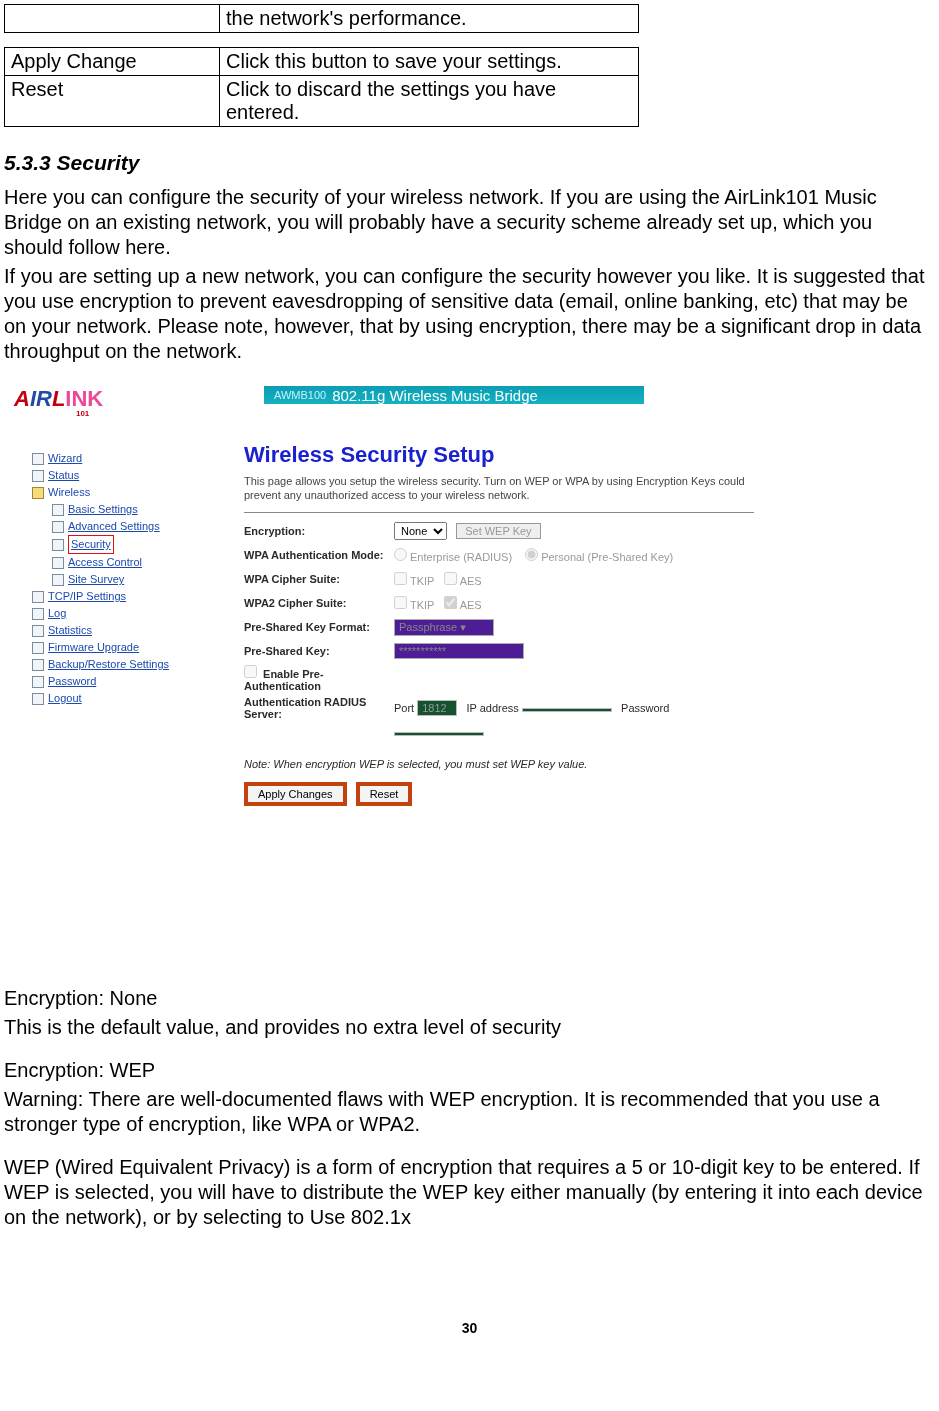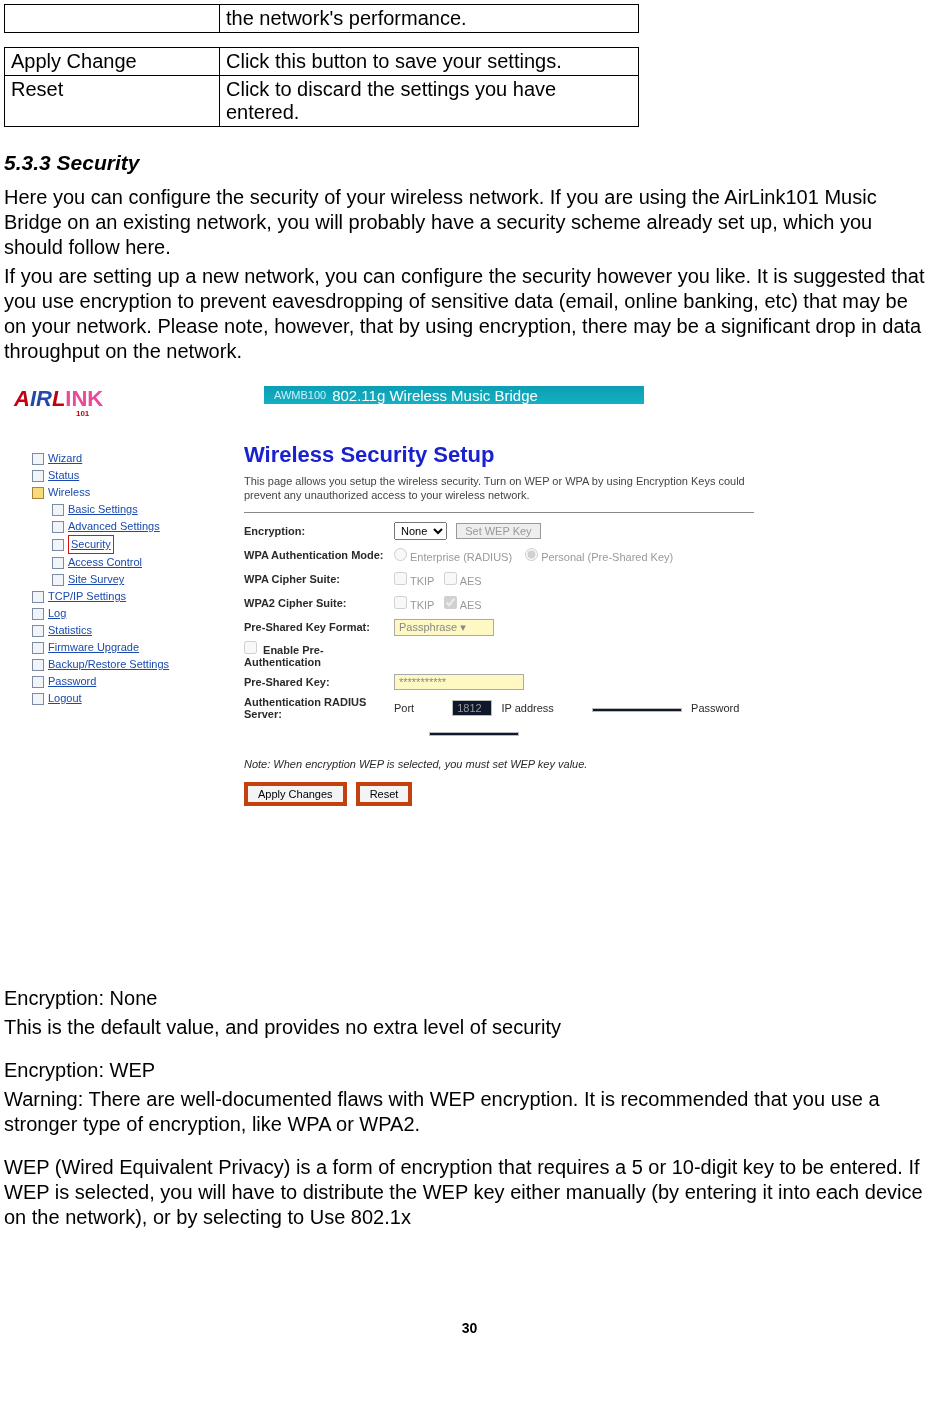--- a/index.html
+++ b/index.html
@@ -63,22 +63,22 @@
   .frm select, .frm input[type=text]{ font-size:11px; padding:1px 2px; }
   .frm .btn { font-size:11px; padding:1px 8px; background:#eee; border:1px solid #999; color:#666;}
   .frm .dis { color:#999; }
   .frm .chk { margin-right:3px; }
   .frm .rad { margin:0 3px 0 10px; }
   .frm .rad:first-child { margin-left:0;}
   .frm .small { font-size:11px; }
   .note { font-style:italic; font-size:11px; margin-top:14px; }
   .btnrow { margin-top:12px; }
   .btnrow button { font-size:11px; padding:2px 10px; margin-right:6px; background:#f4f4f4; border:4px solid #c2410c;}
-  .field-disabled { background:#fef9c3; color:#888; border:1px solid #aaa; padding:1px 4px; display:inline-block; min-width:100px; }
-  .grayinput { background:#0f172a; border:1px solid #bbb; color:#999; padding:1px 4px; width:40px; display:inline-block;margin-left:35px;}
+  .field-disabled { background:#4c1d95; color:#888; border:1px solid #aaa; padding:1px 4px; display:inline-block; min-width:100px; }
+  .grayinput { background:#14532d; border:1px solid #bbb; color:#999; padding:1px 4px; width:40px; display:inline-block;}
   .grayinput.w { width:90px;}
   .pagefoot { text-align:center; font-size:14px; font-weight:bold; margin-top:90px;}
 </style>
 </head>
 <body>
 
 <table class="defs">
   <tbody>
       <tr>
     <td class="col1"></td>
@@ -216,29 +216,29 @@
           <input type="checkbox" class="chk" checked="" disabled="" style=""><span class="dis">AES</span>
         </span>
       </div>
 
       <div class="row">
         <span class="lab">Pre-Shared Key Format:</span>
         <span class="field-disabled"><span>Passphrase</span> ▾</span>
       </div>
 
       <div class="row">
+        <span class="lab">Pre-Shared Key:</span>
+        <span class="field-disabled" style="min-width:130px">***********</span>
+      </div>
+
+      <div class="row">
         <span class="lab">
           <input type="checkbox" class="chk" disabled="" style="">
           <span>Enable Pre-Authentication</span>
         </span>
-      </div>
-
-      <div class="row">
-        <span class="lab">Pre-Shared Key:</span>
-        <span class="field-disabled" style="min-width:130px">***********</span>
       </div>
 
       <div class="row">
         <span class="lab">Authentication RADIUS Server:</span>
         <span class="small">
           <span>Port</span>
           <span class="grayinput">1812</span>&nbsp;&nbsp;
           <span>IP address</span>
           <span class="grayinput w"></span>&nbsp;&nbsp;
           <span>Password</span>

